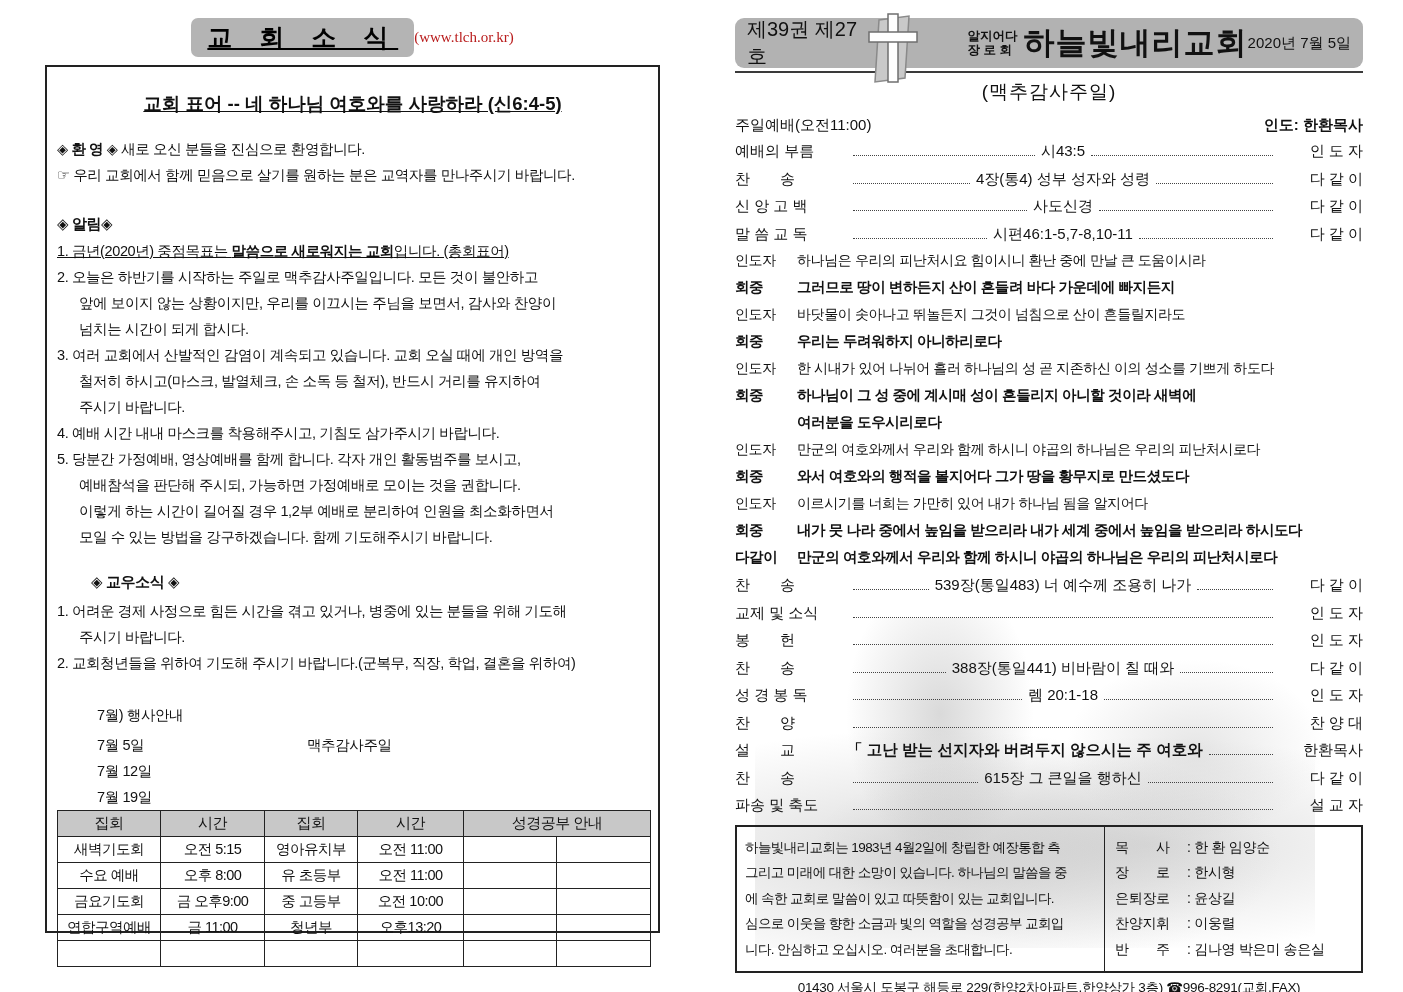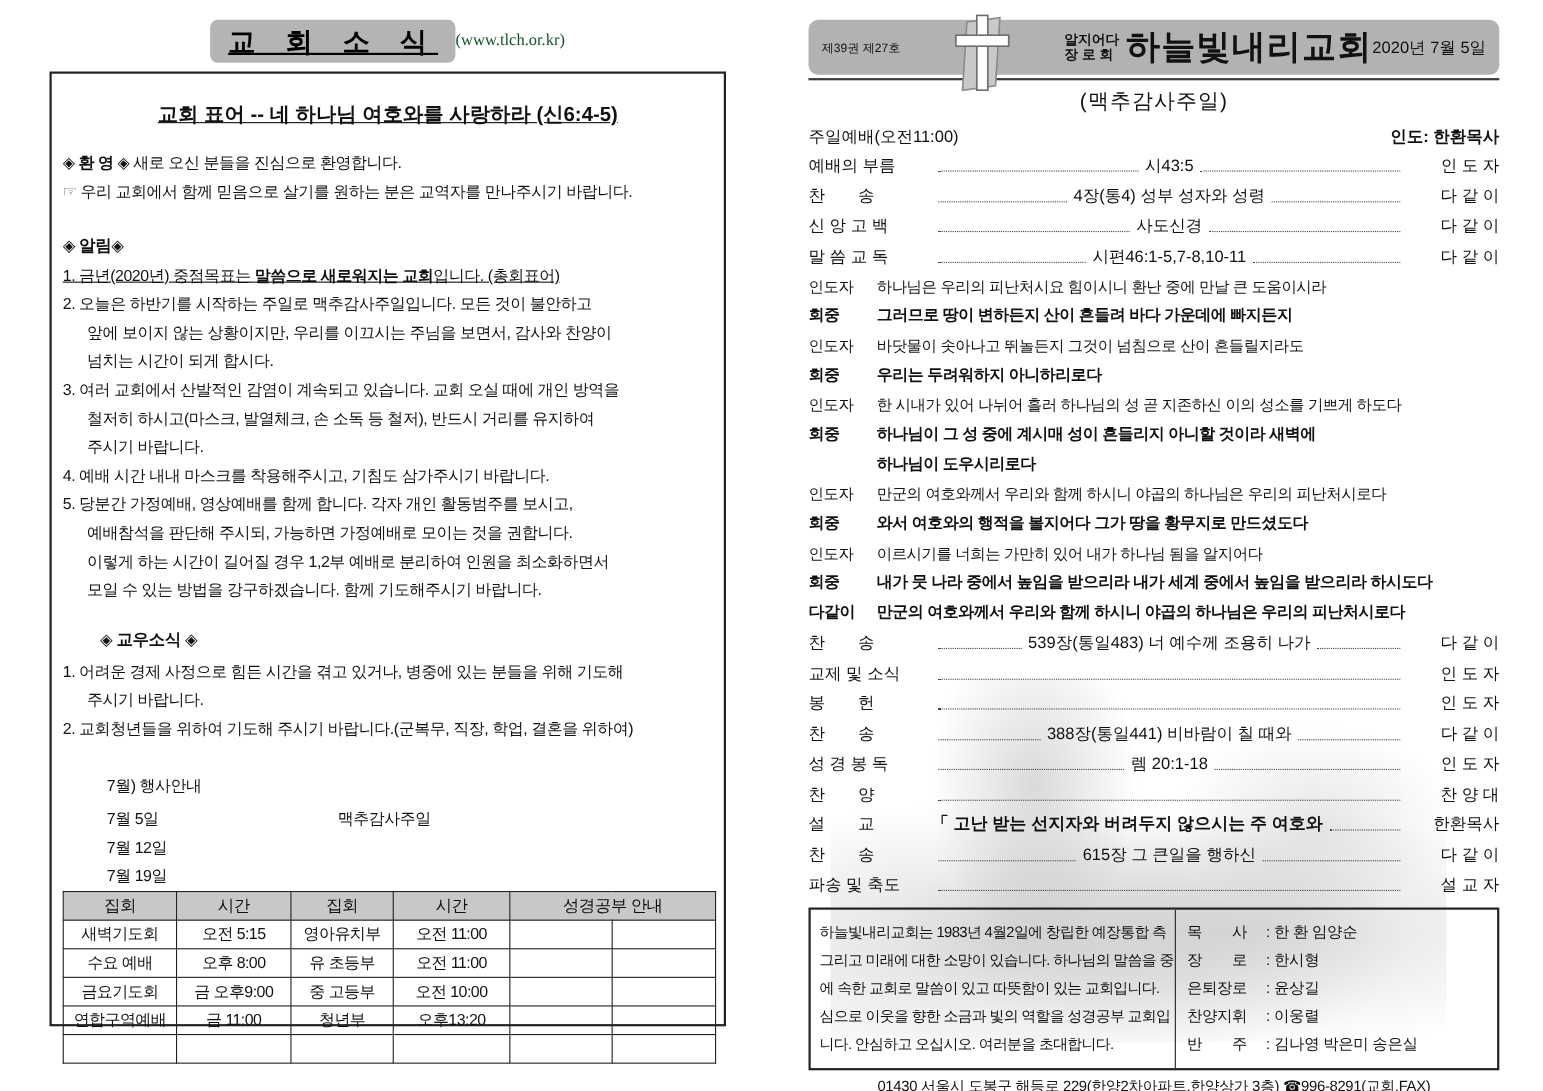--- a/index.html
+++ b/index.html
@@ -4,21 +4,21 @@
 <style>
   html,body{margin:0;padding:0;background:#fff;}
   .canvas{position:relative;width:1403px;height:992px;background:#fff;overflow:hidden;
           font-family:"Liberation Sans","DejaVu Sans",sans-serif;color:#111;}
   .b{font-weight:bold;}
   
   .page-left{position:absolute;left:45px;top:18px;width:615px;}
   .masthead{display:flex;align-items:center;justify-content:center;margin-bottom:8px;}
   .mast-title{display:inline-block;background:#b4b4b4;border-radius:7px;padding:3px 16px;
               font-size:25px;font-weight:bold;letter-spacing:10px;text-decoration:underline;color:#000;}
-  .mast-url{font-size:15px;color:#14532d;font-family:"Liberation Serif","DejaVu Serif",serif;}
+  .mast-url{font-size:15px;color:#b91c1c;font-family:"Liberation Serif","DejaVu Serif",serif;}
   .lbox{border:2px solid #222;height:868px;padding:10px 10px 0 10px;box-sizing:border-box;
         display:flex;flex-direction:column;font-size:14.5px;letter-spacing:-0.4px;}
   .motto{text-align:center;font-size:18.5px;font-weight:bold;text-decoration:underline;
          margin:14px 0 20px 0;letter-spacing:0px;}
   .line{line-height:26px;white-space:nowrap;}
   .cont{padding-left:22px;}
   .u{text-decoration:underline;}
   .sec-head{margin-top:22px;line-height:28px;font-size:15px;}
   .sec-head2{margin:18px 0 2px 34px;line-height:28px;font-size:15px;}
   .ev-head{margin:26px 0 4px 40px;line-height:26px;}
@@ -31,40 +31,40 @@
   table.sched th{background:#c8c8c8;font-weight:normal;font-size:15px;}
   td.bs1{border-top:0;border-bottom:0;}
   td.bs1.bs1-line{border-bottom:1px solid #222;}
   td.bs2{}
   
   .page-right{position:absolute;left:735px;top:18px;width:628px;}
   .band-wrap{position:relative;}
   .band{background:#b2b2b2;border-radius:9px;height:50px;display:flex;align-items:center;
         padding:0 12px;box-sizing:border-box;}
   .band-rule{height:2px;background:#3a3a3a;margin-top:3px;}
-  .band-vol{font-size:11px;width:150px;}
+  .band-vol{font-size:20px;width:150px;}
   .band-logo{position:absolute;left:130px;top:-6px;width:56px;height:74px;}
   .band-denom{margin-left:108px;font-size:12.5px;line-height:14px;font-weight:bold;white-space:nowrap;}
   .band-church{font-size:31px;font-weight:bold;letter-spacing:1px;margin-left:6px;white-space:nowrap;}
   .band-date{font-size:15px;margin-left:auto;white-space:nowrap;}
   .subtitle{text-align:center;font-size:19px;margin:6px 0 8px 0;letter-spacing:1px;}
   .svc{display:flex;font-size:15px;line-height:24px;}
   .svc-leader{margin-left:auto;font-weight:bold;}
   .orow{display:flex;align-items:center;line-height:27.5px;font-size:15px;white-space:nowrap;}
   .olabel{width:112px;flex:none;}
   .odots{flex:1;border-bottom:1px dotted #444;height:0;margin:10px 6px 0 6px;min-width:14px;}
   .ocenter{flex:none;}
   .oright{flex:none;width:84px;text-align:right;}
   .sermon{font-weight:bold;font-size:15.5px;}
   .rrow{display:flex;line-height:27px;font-size:14px;letter-spacing:-0.4px;white-space:nowrap;}
   .rspk{width:62px;flex:none;}
   .rtxt{flex:1;}
   .rbold{font-weight:bold;font-size:14.5px;}
   .infobox{border:2px solid #222;display:flex;margin-top:6px;height:148px;box-sizing:border-box;position:relative;background:transparent;}
-  .info-left{width:332px;border-right:1.5px solid #222;padding:8px 10px 0 8px;box-sizing:border-box;
+  .info-left{width:368px;border-right:1.5px solid #222;padding:8px 10px 0 8px;box-sizing:border-box;
              font-size:13.5px;letter-spacing:-0.6px;}
   .info-left .line{line-height:25.5px;}
   .info-right{flex:1;padding:8px 0 0 10px;font-size:14px;letter-spacing:-0.3px;}
   .staff-row{display:flex;line-height:25.5px;white-space:nowrap;}
   .staff-role{width:72px;flex:none;}
   .footer-line{text-align:center;font-size:13.5px;margin-top:6px;letter-spacing:-0.3px;}
   
   .wm{position:absolute;pointer-events:none;z-index:0;}
   .page-right > *:not(.wm){position:relative;z-index:1;}
   .wm1{left:110px;top:600px;width:190px;height:240px;
@@ -271,21 +271,21 @@
     <div class="rrow">
       <span class="rspk">인도자</span>
       <span class="rtxt">한 시내가 있어 나뉘어 흘러 하나님의 성 곧 지존하신 이의 성소를 기쁘게 하도다</span>
     </div>
     <div class="rrow rbold">
       <span class="rspk">회중</span>
       <span class="rtxt">하나님이 그 성 중에 계시매 성이 흔들리지 아니할 것이라 새벽에</span>
     </div>
     <div class="rrow rbold">
       <span class="rspk"></span>
-      <span class="rtxt">하나님이 도우시리로다</span>
+      <span class="rtxt">여러분을 도우시리로다</span>
     </div>
     <div class="rrow">
       <span class="rspk">인도자</span>
       <span class="rtxt">만군의 여호와께서 우리와 함께 하시니 야곱의 하나님은 우리의 피난처시로다</span>
     </div>
     <div class="rrow rbold">
       <span class="rspk">회중</span>
       <span class="rtxt">와서 여호와의 행적을 볼지어다 그가 땅을 황무지로 만드셨도다</span>
     </div>
     <div class="rrow">

